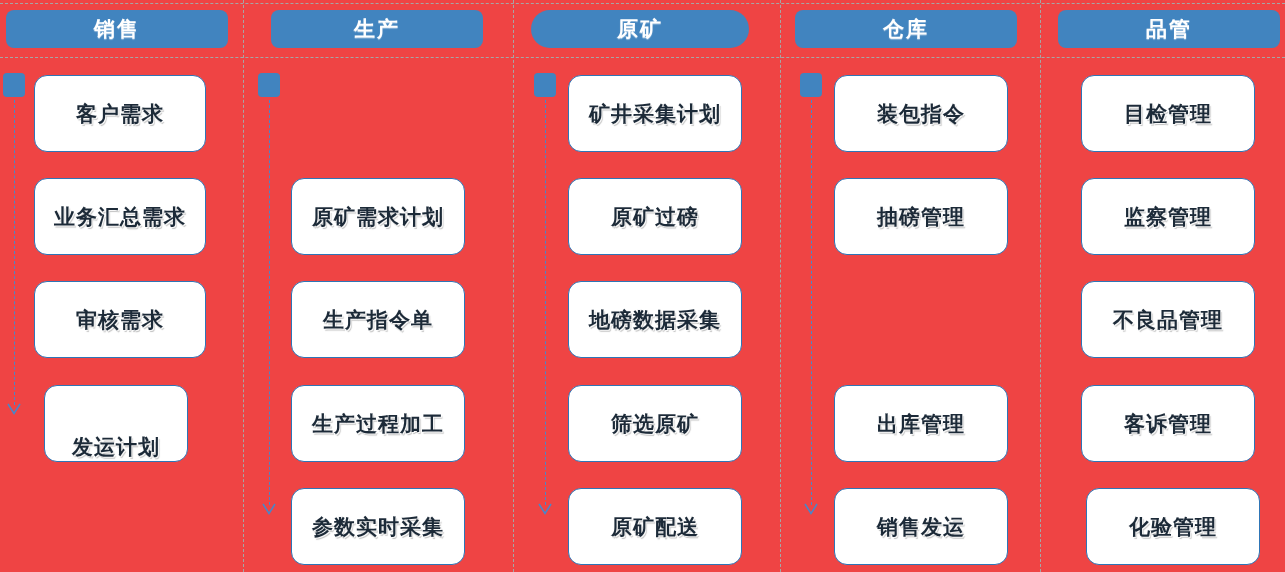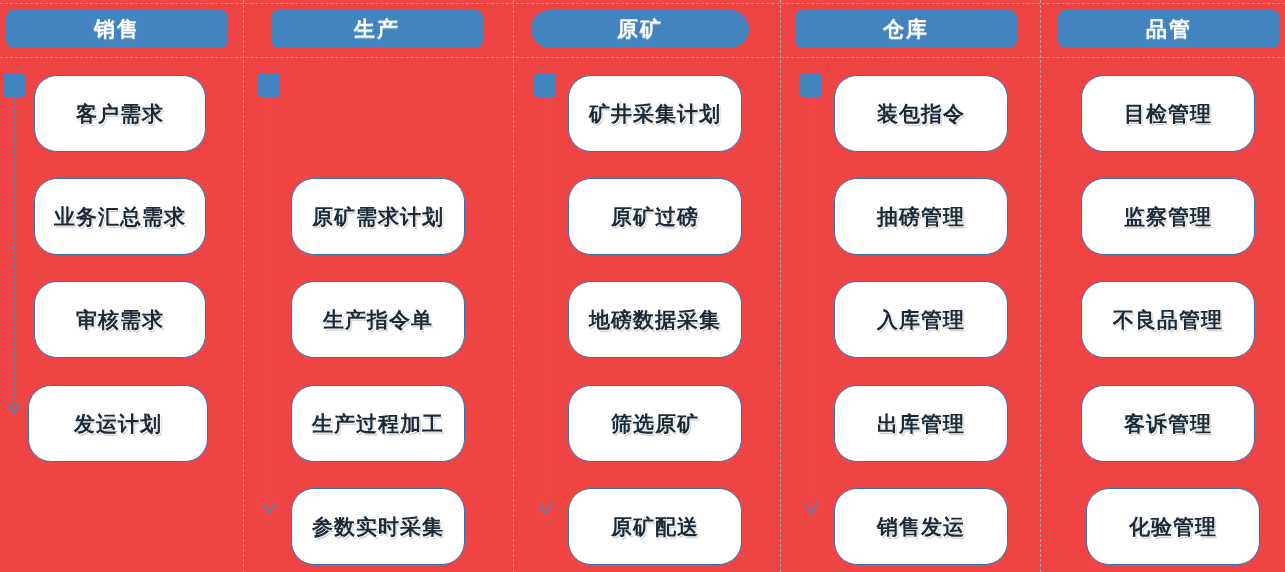--- a/index.html
+++ b/index.html
@@ -54,21 +54,21 @@
     text-shadow: 0 1px 1px rgba(255,255,255,0.45);
     box-sizing: border-box;
   }
 
   
   .node {
     position: absolute;
     height: 77px;
     background: #ffffff;
     border: 1.6px solid #2E75B6;
-    border-radius: 23px;
+    border-radius: 13px;
     display: flex;
     align-items: center;
     justify-content: center;
     box-sizing: border-box;
   }
   .node-label {
     font-size: 21px;
     font-weight: bold;
     color: #1C2A38;
     letter-spacing: 1px;
@@ -162,21 +162,21 @@
 
   <div class="node" style="left:34px; top:75px; width:172px;">
     <span class="node-label">客户需求</span>
   </div>
   <div class="node" style="left:34px; top:178px; width:172px;">
     <span class="node-label">业务汇总需求</span>
   </div>
   <div class="node" style="left:34px; top:281px; width:172px;">
     <span class="node-label">审核需求</span>
   </div>
-  <div class="node" style="left:28px; top:385px; width:180px;">
+  <div class="node" style="left:44px; top:385px; width:144px;align-items:flex-end;">
     <span class="node-label">发运计划</span>
   </div>
 
   <div class="node" style="left:291px; top:178px; width:174px;">
     <span class="node-label">原矿需求计划</span>
   </div>
   <div class="node" style="left:291px; top:281px; width:174px;">
     <span class="node-label">生产指令单</span>
   </div>
   <div class="node" style="left:291px; top:385px; width:174px;">
@@ -201,23 +201,20 @@
   <div class="node" style="left:568px; top:488px; width:174px;">
     <span class="node-label">原矿配送</span>
   </div>
 
   <div class="node" style="left:834px; top:75px; width:174px;">
     <span class="node-label">装包指令</span>
   </div>
   <div class="node" style="left:834px; top:178px; width:174px;">
     <span class="node-label">抽磅管理</span>
   </div>
-  <div class="node" style="left:834px; top:281px; width:174px;">
-    <span class="node-label">入库管理</span>
-  </div>
   <div class="node" style="left:834px; top:385px; width:174px;">
     <span class="node-label">出库管理</span>
   </div>
   <div class="node" style="left:834px; top:488px; width:174px;">
     <span class="node-label">销售发运</span>
   </div>
 
   <div class="node" style="left:1081px; top:75px; width:174px;">
     <span class="node-label">目检管理</span>
   </div>

